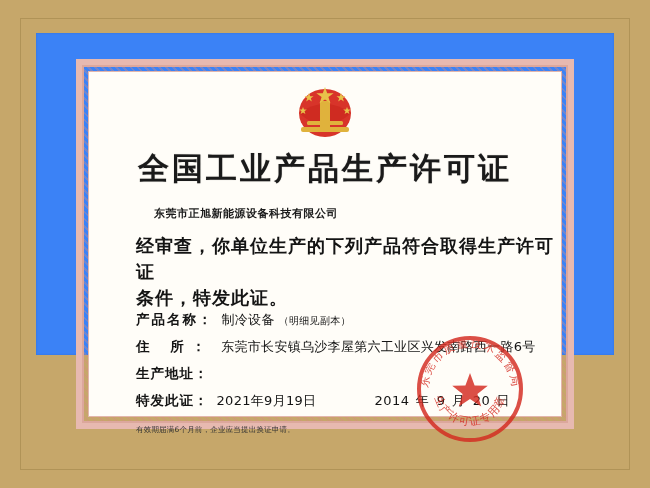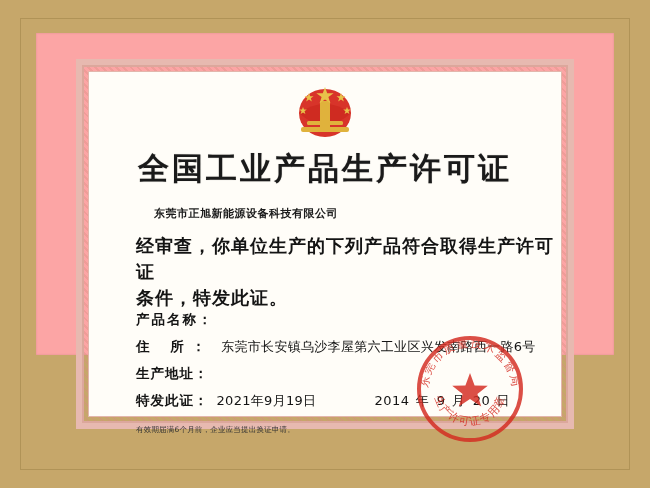--- a/index.html
+++ b/index.html
@@ -39,21 +39,21 @@
     border: 1px solid #b09357;
     box-sizing: border-box;
   }
   
   .paper {
     position: absolute;
     left: 36px;
     top: 33px;
     width: 578px;
     height: 322px;
-    background: #fca5a5;
+    background: #3b82f6;
     box-sizing: border-box;
     box-shadow: 0 0 2px rgba(0,0,0,0.15) inset;
   }
   
   .border-outer {
     position: absolute;
     left: 40px;
     top: 26px;
     width: 498px;
     height: 370px;
@@ -236,20 +236,23 @@
 
     <div class="statement">
       <span>经审查，你单位生产的下列产品符合取得生产许可证</span>
       <span class="ln2">条件，特发此证。</span>
     </div>
 
     <div class="fields">
 
       <div class="frow row-product">
         <span class="flabel">产品名称：</span>
+        <span class="fvalue">
+          <span>制冷设备</span><span class="small">（明细见副本）</span>
+        </span>
       </div>
 
       <div class="frow row-address">
         <span class="flabel">住    所：</span>
         <span class="fvalue">东莞市长安镇乌沙李屋第六工业区兴发南路西一路6号</span>
       </div>
 
       <div class="frow row-prod-address">
         <span class="flabel">生产地址：</span>
       </div>

